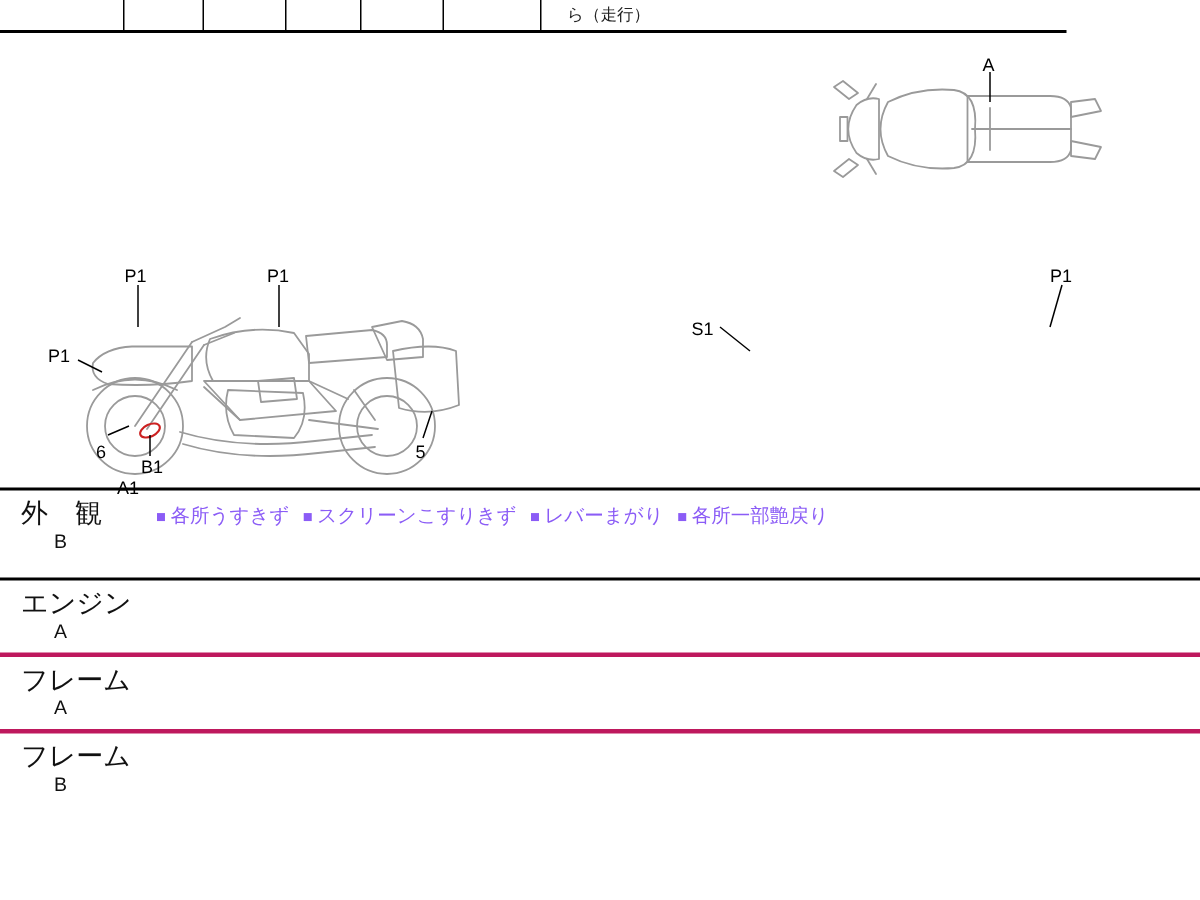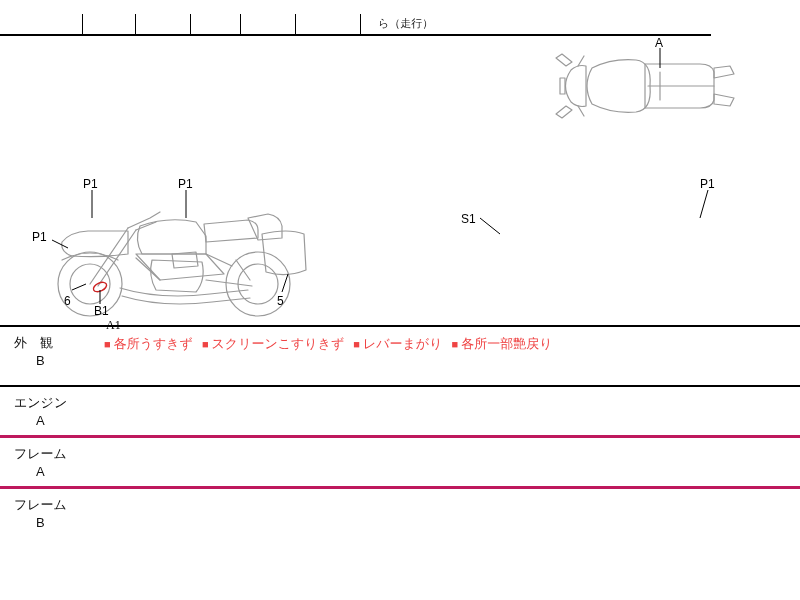--- a/index.html
+++ b/index.html
@@ -19,21 +19,21 @@
     position: relative;
     width: 800px;
     height: 600px;
     box-sizing: border-box;
   }
 
   
   .top-strip {
     position: absolute;
     left: 0;
-    top: 14px;
+    top: 0;
     width: 711px;
     height: 22px;
     border-bottom: 2px solid #000;
     box-sizing: border-box;
   }
   .top-strip .vline {
     position: absolute;
     top: 0;
     width: 0;
     height: 22px;
@@ -85,41 +85,41 @@
     height: 51px;
   }
   .cond-row.thick {
     border-bottom: 2px solid #000;
   }
   .cond-label {
     position: absolute;
     left: 14px;
     top: 7px;
     width: 90px;
-    font-size: 13px;
+    font-size: 18px;
     line-height: 17px;
     color: #111;
     white-space: nowrap;
   }
   .cond-grade {
     position: absolute;
     left: 36px;
     top: 25px;
     font-size: 13px;
     line-height: 17px;
     color: #111;
   }
   .cond-items {
     position: absolute;
     left: 104px;
     top: 8px;
     right: 6px;
     font-size: 13px;
     line-height: 18px;
-    color: #ef4444;
+    color: #8b5cf6;
     white-space: nowrap;
   }
   .cond-items .bullet {
     font-size: 11px;
     margin-right: 3px;
   }
   .cond-items .gap {
     display: inline-block;
     width: 9px;
   }
@@ -274,21 +274,21 @@
         <path d="M708 168 L700 196"></path>
       </g>
     </svg>
 
     <div class="callout" style="left:655px; top:14px;">A</div>
     <div class="callout" style="left:83px; top:155px;">P1</div>
     <div class="callout" style="left:178px; top:155px;">P1</div>
     <div class="callout" style="left:32px; top:208px;">P1</div>
     <div class="callout" style="left:64px; top:272px;">6</div>
     <div class="callout" style="left:94px; top:282px;text-align:center;">B1</div>
-    <div class="callout" style="left:106px; top:296px;font-family:Liberation Serif, serif;">A1</div>
+    <div class="callout" style="left:78px; top:296px;">A1</div>
     <div class="callout" style="left:277px; top:272px;">5</div>
     <div class="callout" style="left:461px; top:190px;">S1</div>
     <div class="callout" style="left:700px; top:155px;">P1</div>
   </div>
 
   <div class="cond-table">
 
     <div class="cond-row thick" style="height:60px">
       <div class="cond-label">外　観</div>
       <div class="cond-grade">B</div>

